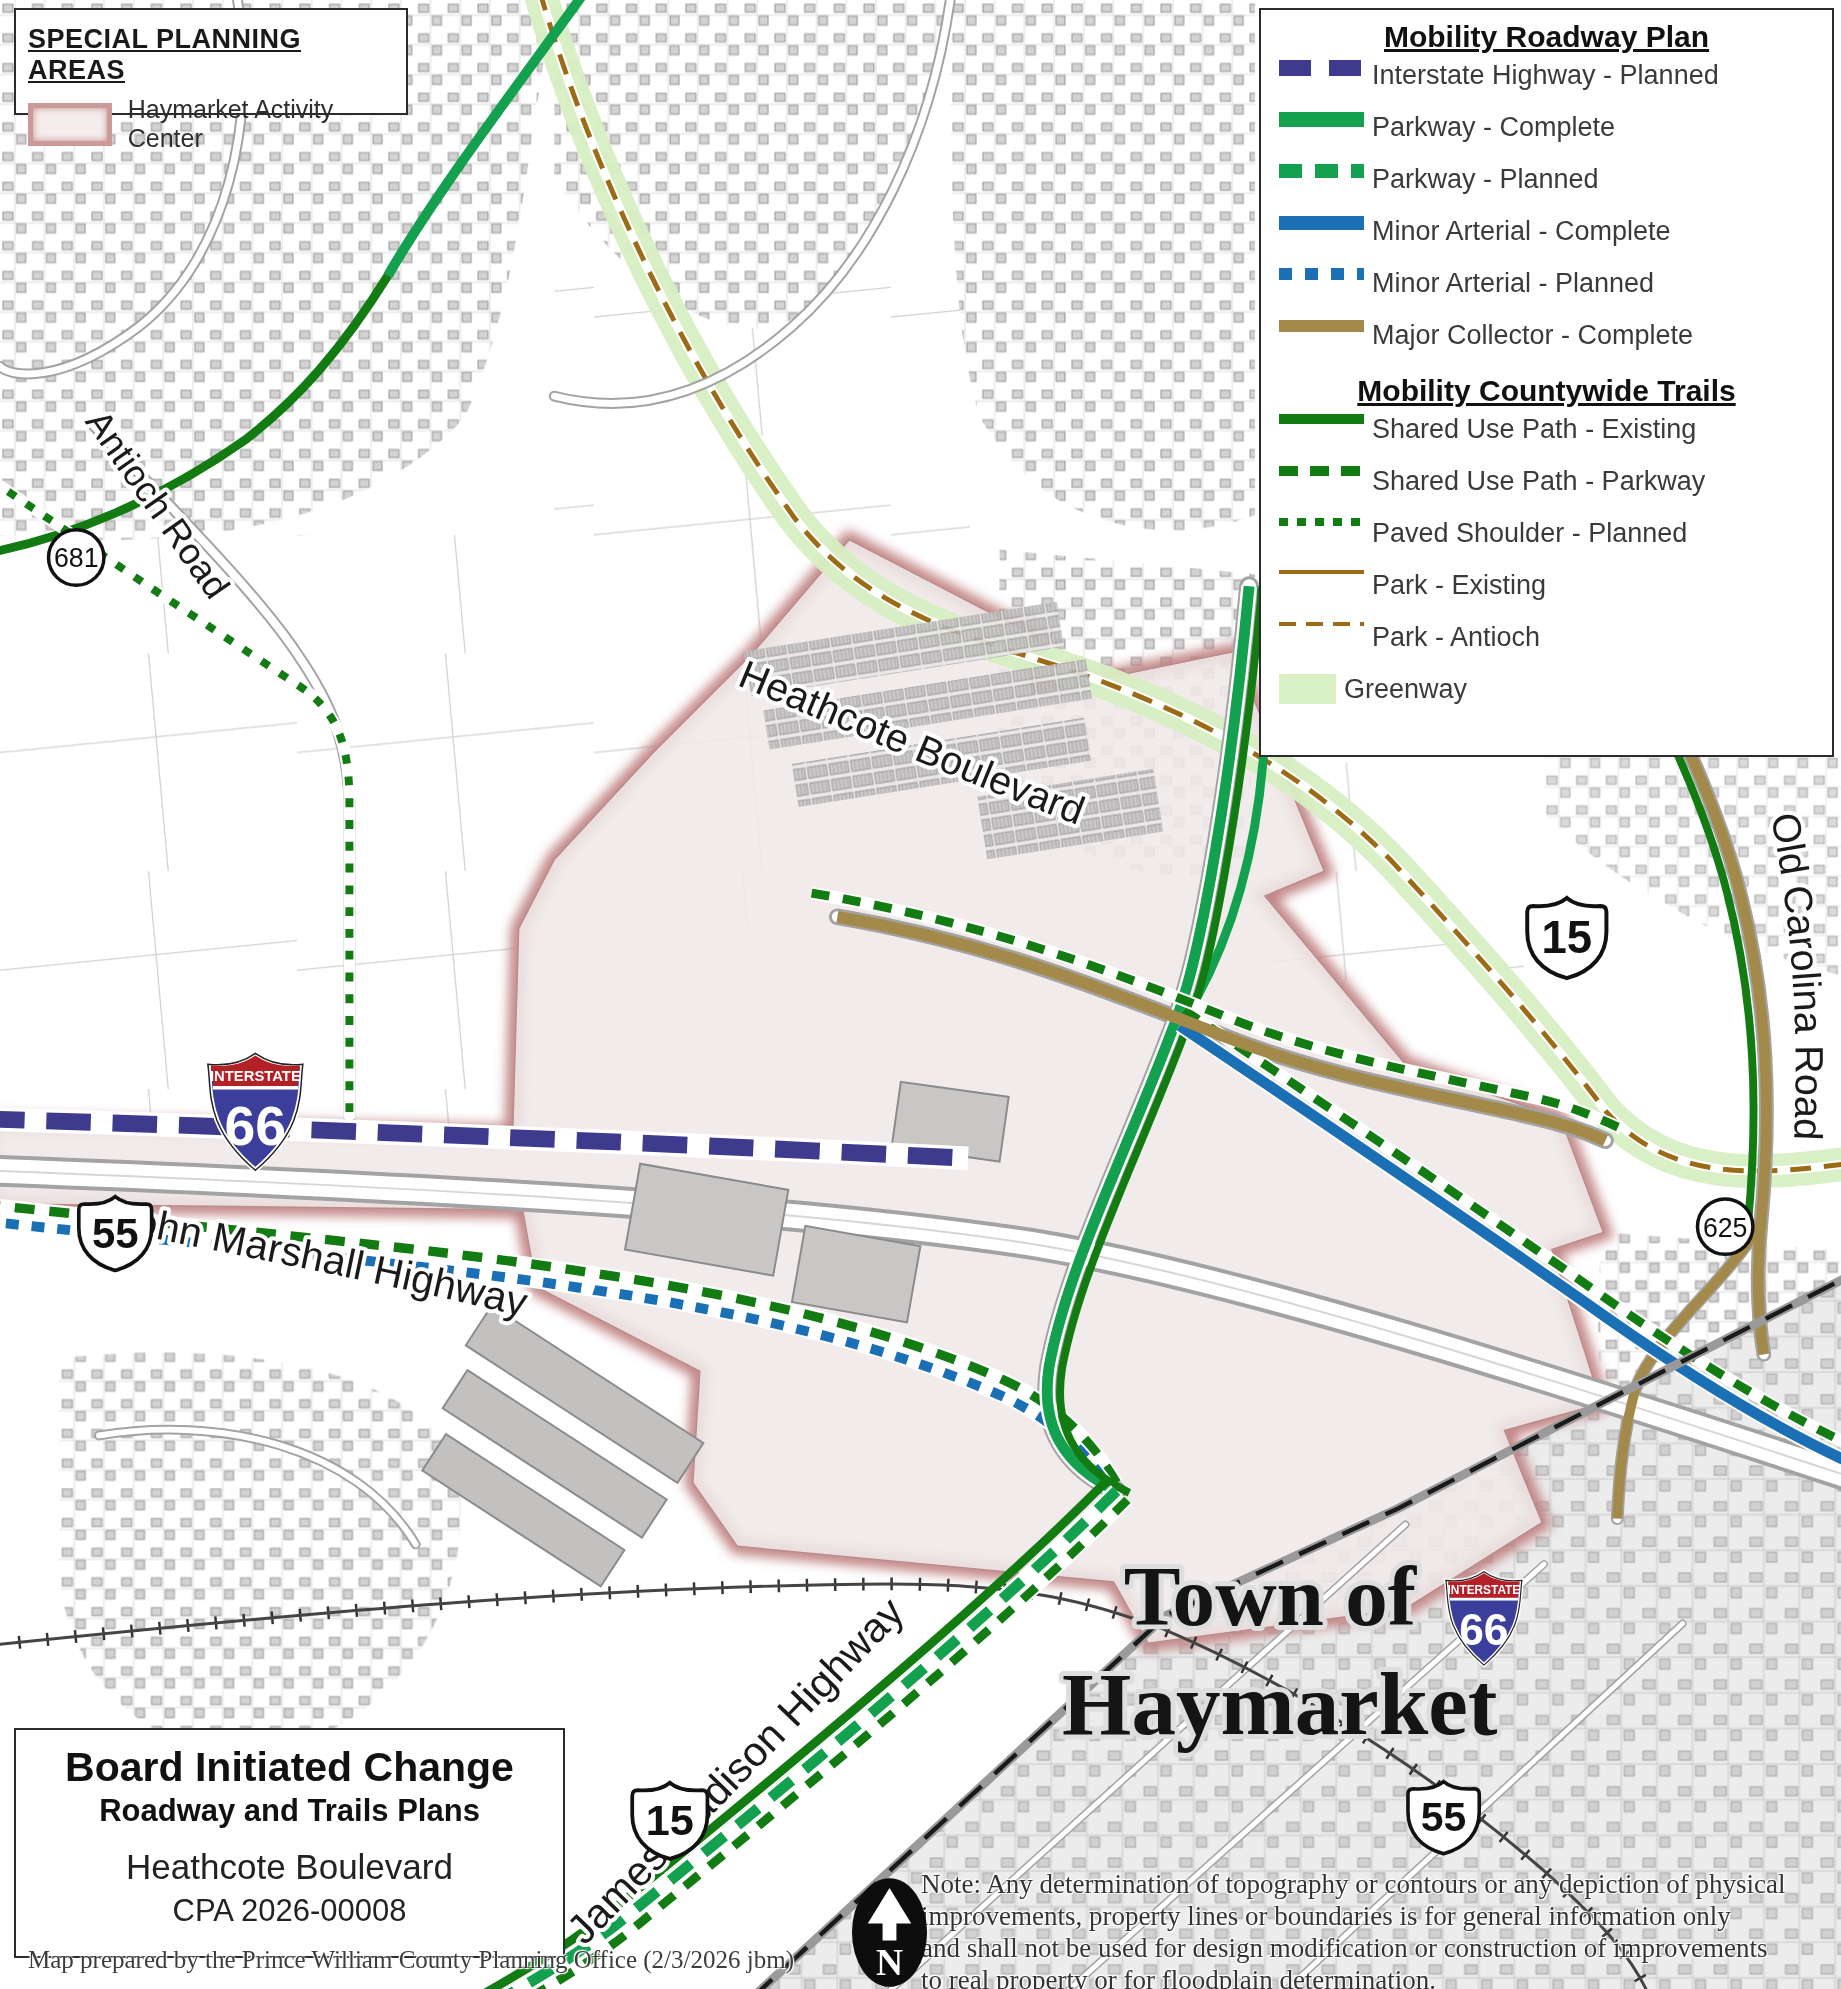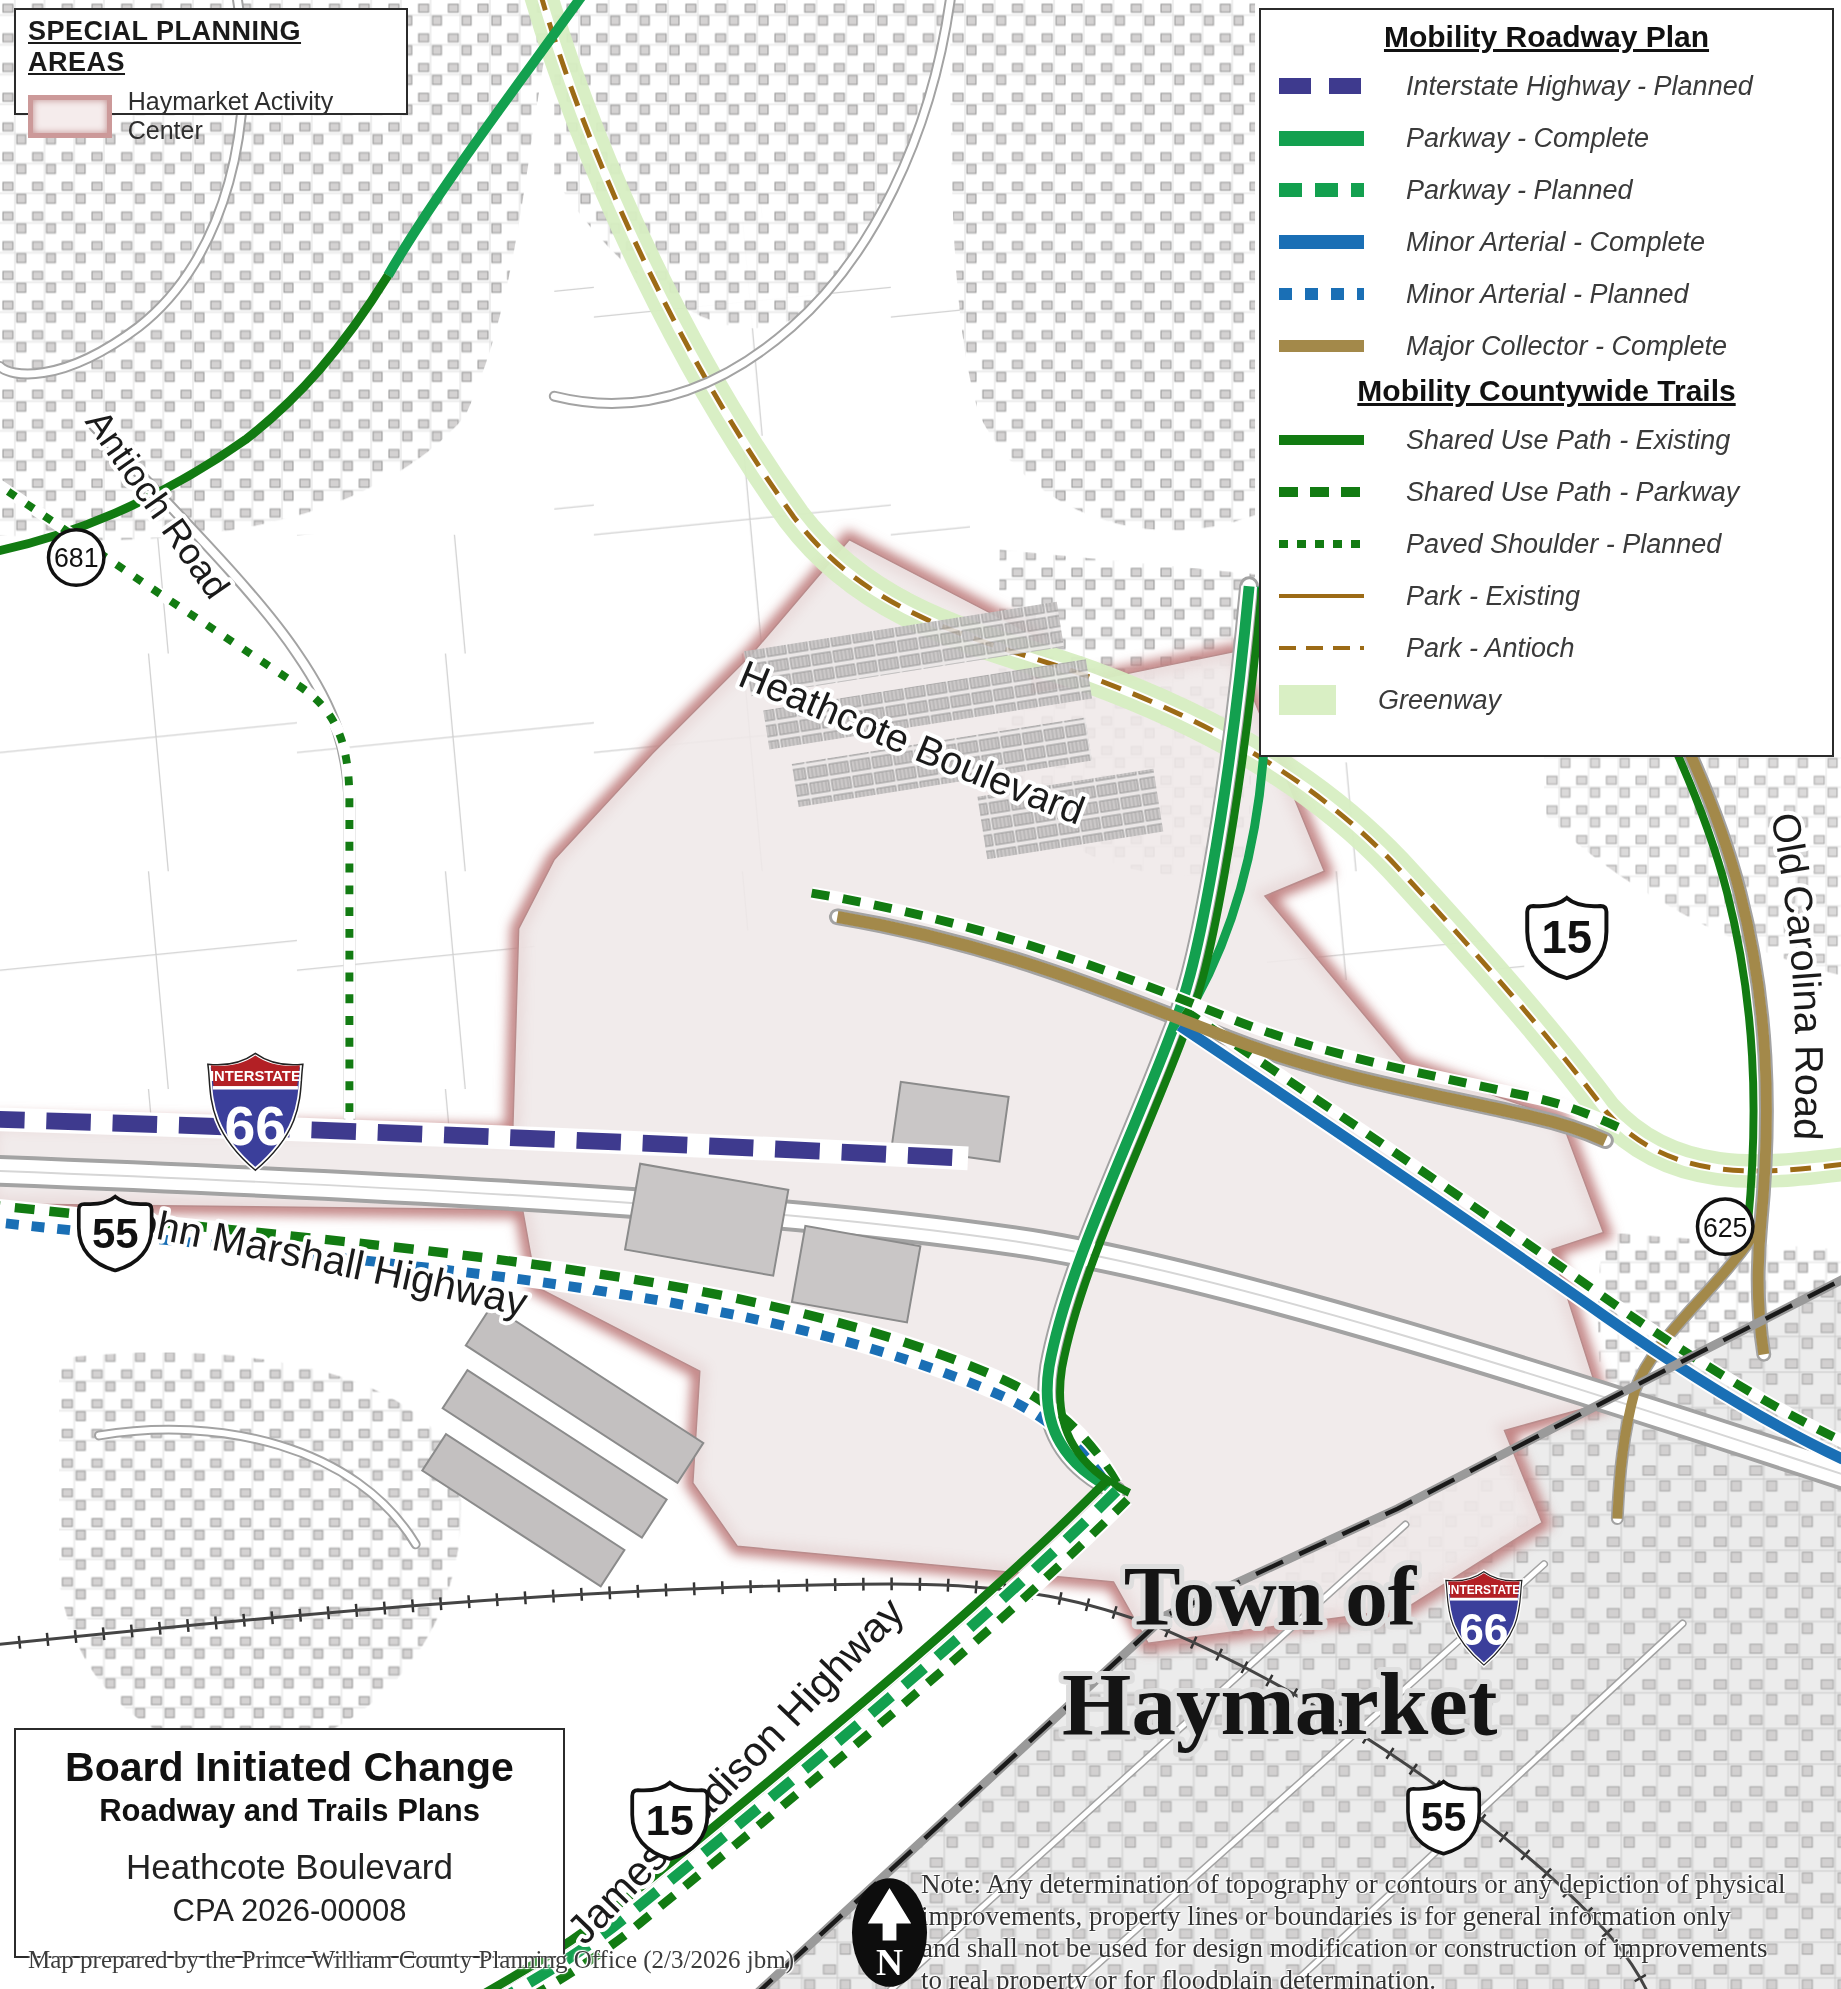--- a/index.html
+++ b/index.html
@@ -4,30 +4,30 @@
 <style>
   html,body{margin:0;padding:0;background:#fff;}
   body{width:1841px;height:1990px;position:relative;overflow:hidden;
        font-family:"Liberation Sans",sans-serif;}
   #map-stage{position:absolute;left:0;top:0;width:1841px;height:1990px;}
   svg text{user-select:none;}
 
   
   .panel{position:absolute;background:#fff;border:2.5px solid #2b2b2b;box-sizing:border-box;}
   #spa-box{left:14px;top:8px;width:394px;height:107px;padding:6px 10px 0 12px;}
-  #spa-box .ttl{font-size:27px;font-weight:bold;color:#1a1a1a;text-decoration:underline;letter-spacing:0.5px;}
+  #spa-box .ttl{font-size:27px;font-weight:bold;color:#1a1a1a;text-decoration:underline;letter-spacing:0.5px;margin-top:8px;}
   #spa-row{display:flex;align-items:center;margin-top:9px;gap:16px;}
   #spa-swatch{width:79px;height:33px;background:#f5ecec;border:5px solid #c99;
               box-shadow:inset 0 0 7px #c08e8e;}
   #spa-row .lbl{font-size:25px;color:#2e2e2e;}
 
   #mob-box{left:1259px;top:8px;width:575px;height:749px;padding-top:8px;}
   .leg-title{font-size:30px;font-weight:bold;color:#111;text-align:center;
              text-decoration:underline;margin:2px 0 6px 0;}
-  .leg-row{display:flex;align-items:center;height:52px;padding-left:18px;gap:42px;font-style:italic;}
+  .leg-row{display:flex;align-items:flex-start;height:52px;padding-left:18px;gap:8px;}
   .sw{width:85px;flex:none;}
   .sw-int{height:16px;background:repeating-linear-gradient(90deg,#3e3a8e 0 32px,transparent 32px 50px);}
   .sw-pkwy{height:15px;background:#13a04f;}
   .sw-pkwyp{height:14px;background:repeating-linear-gradient(90deg,#13a04f 0 23px,transparent 23px 36px);}
   .sw-min{height:14px;background:#1a6fb5;}
   .sw-minp{height:12px;background:repeating-linear-gradient(90deg,#1a6fb5 0 13px,transparent 13px 26px);}
   .sw-coll{height:12px;background:#a3894a;}
   .sw-sup{height:10px;background:#127b12;}
   .sw-supp{height:10px;background:repeating-linear-gradient(90deg,#127b12 0 19px,transparent 19px 31px);}
   .sw-pav{height:8px;background:repeating-linear-gradient(90deg,#127b12 0 9px,transparent 9px 18px);}

